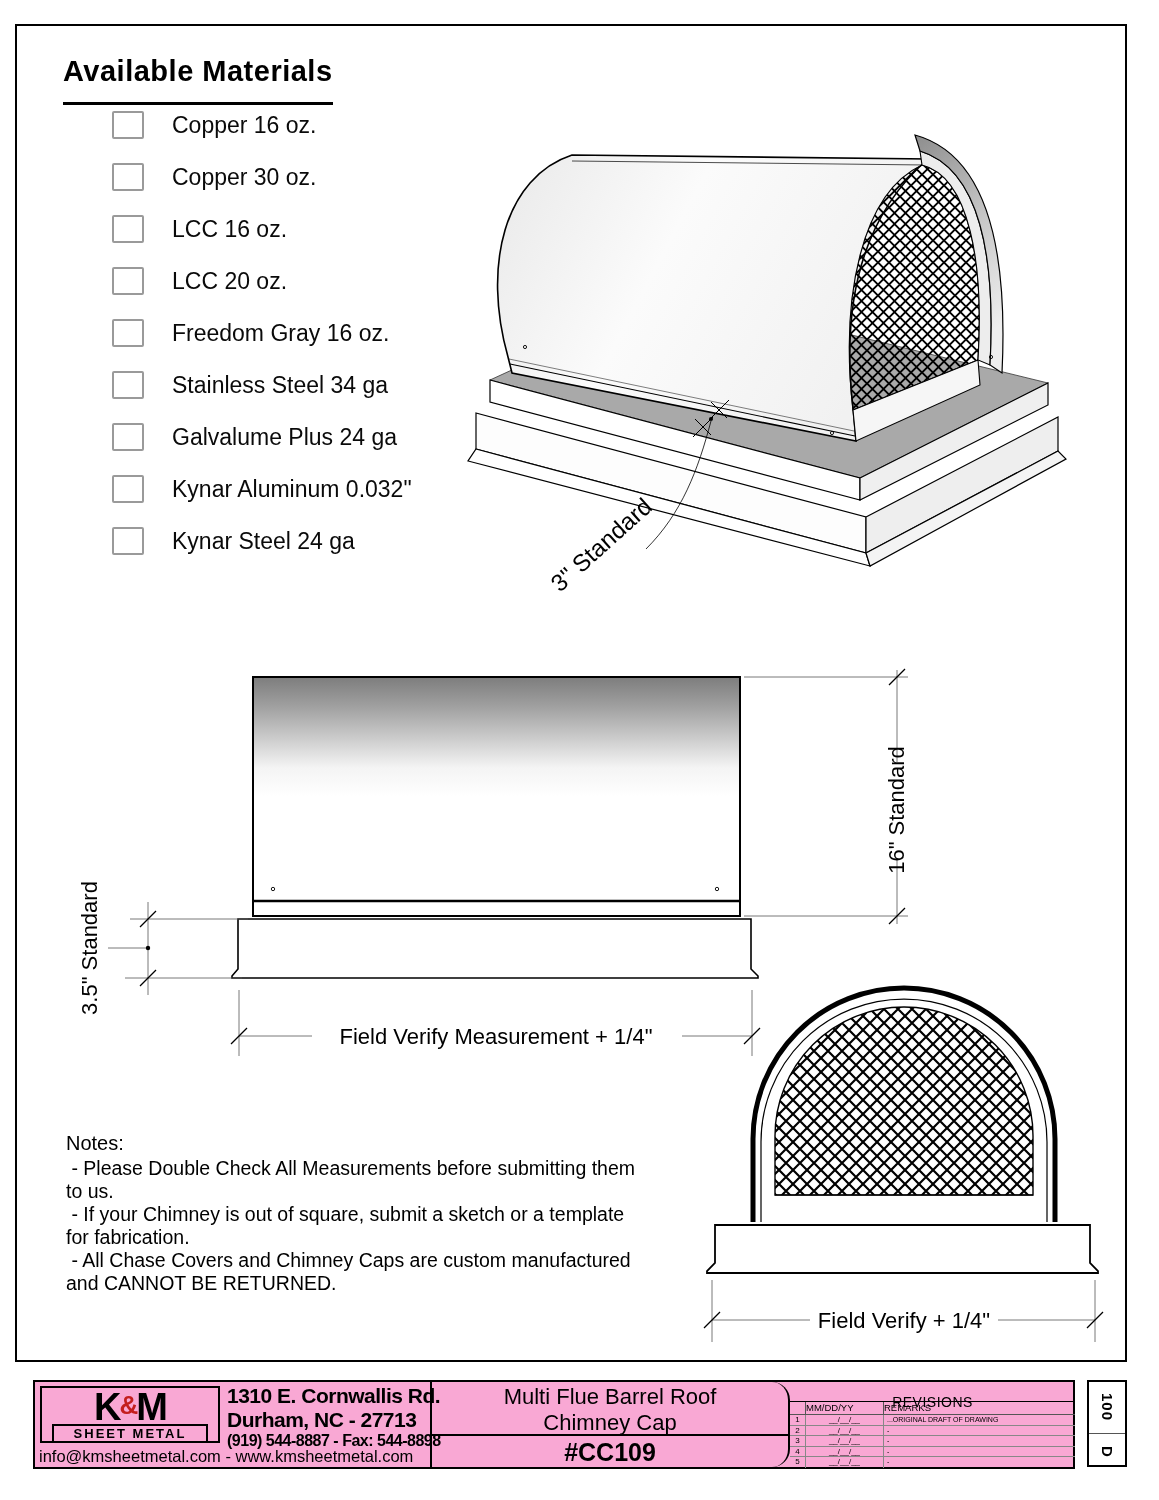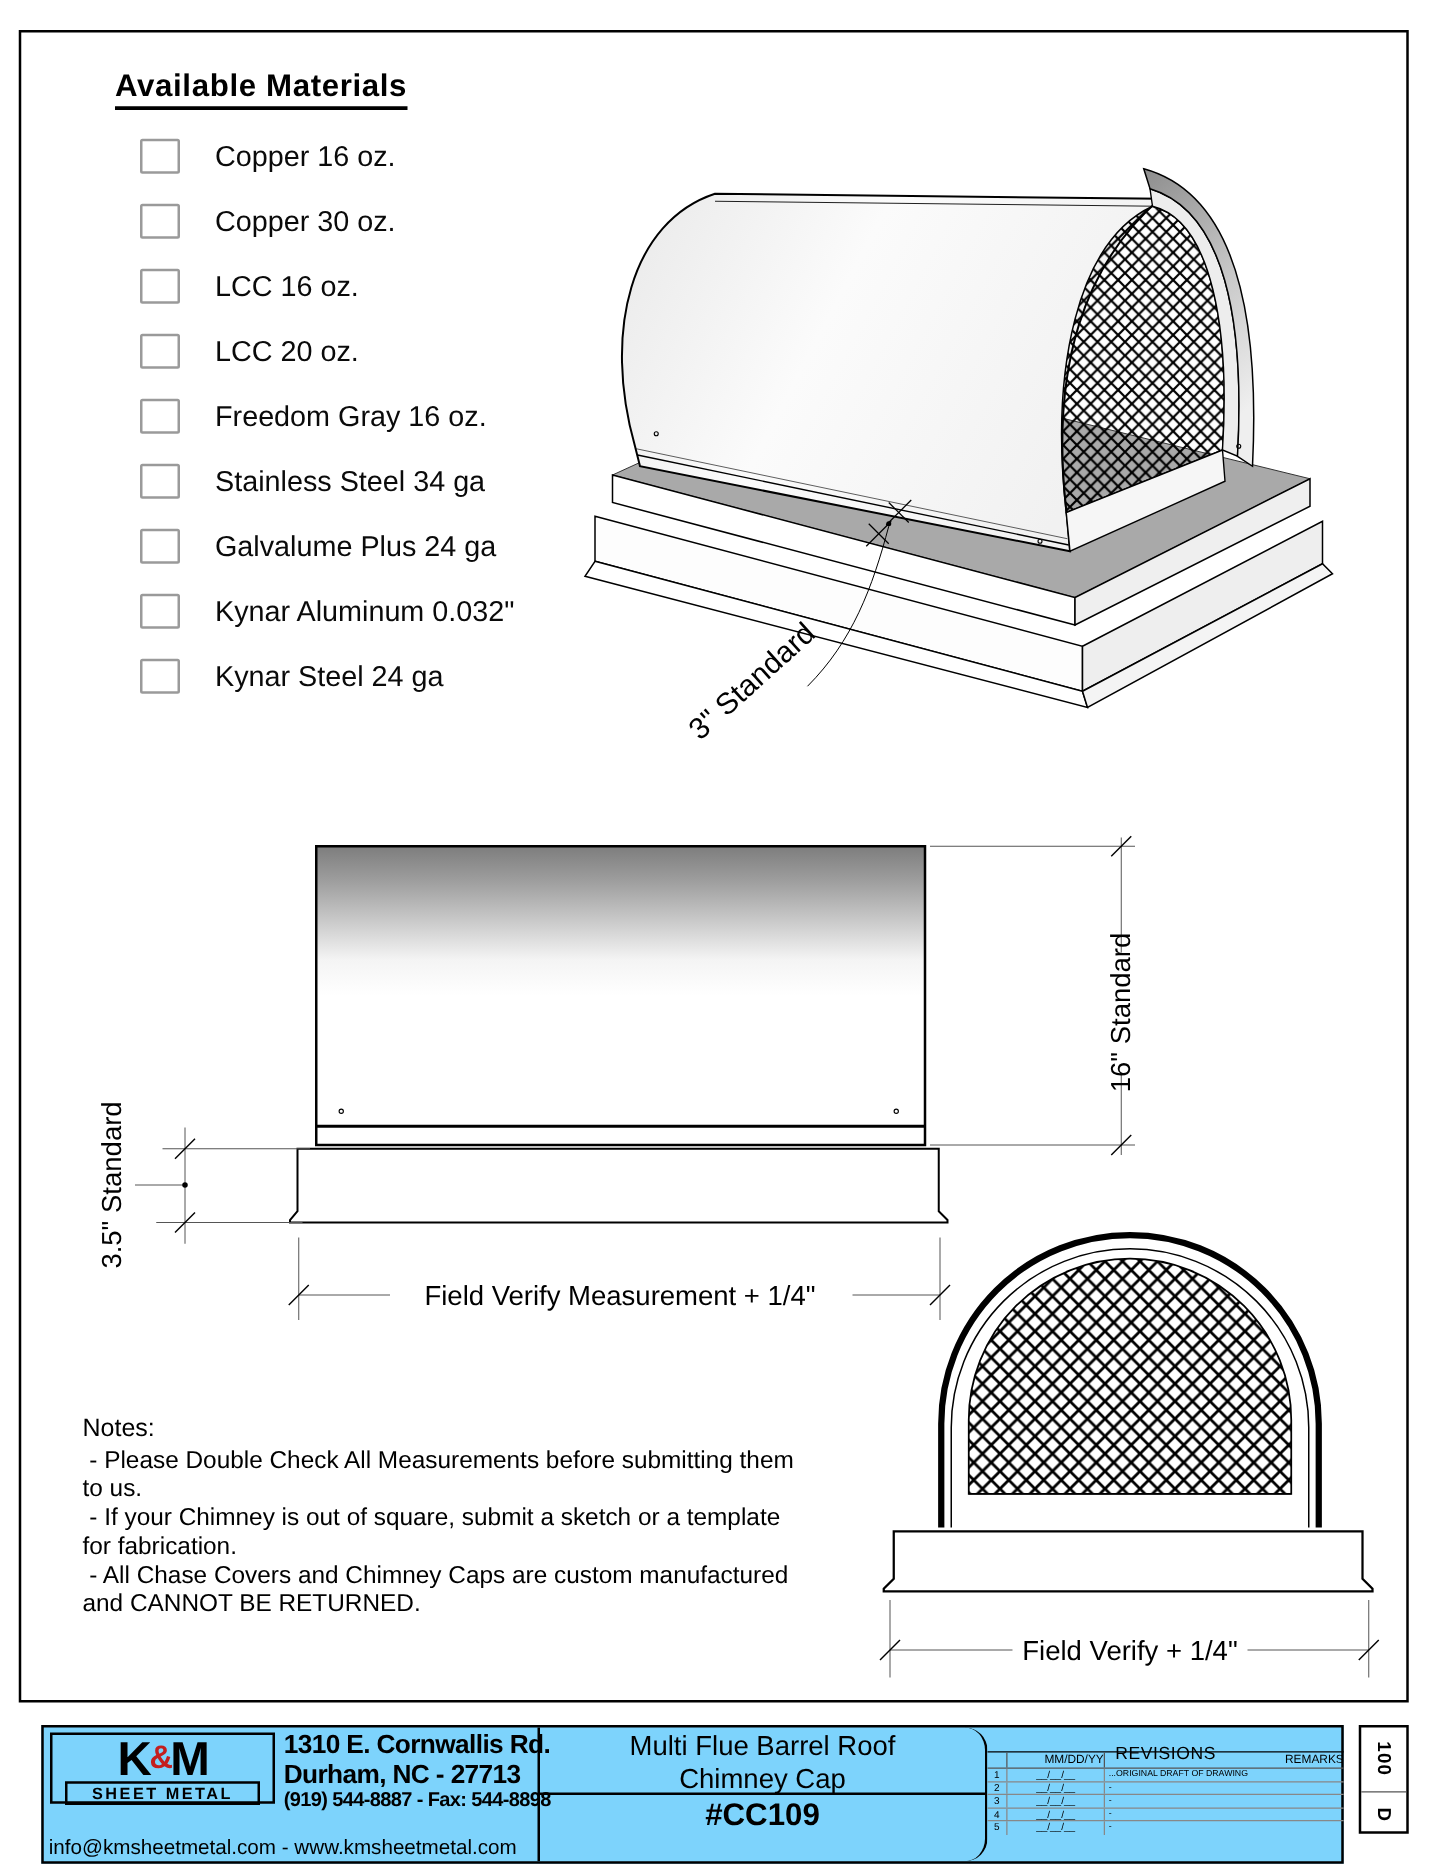--- a/index.html
+++ b/index.html
@@ -7,57 +7,57 @@
   .page {
     position:relative; width:1159px; height:1500px; background:#fff;
     font-family:"Liberation Sans", sans-serif; color:#000; overflow:hidden;
   }
   .main-frame {
     position:absolute; left:15px; top:24px; width:1112px; height:1338px;
     border:2px solid #000; background:#fff;
   }
   
   .materials-title {
-    position:absolute; left:92px; top:55px; font-size:25px; font-weight:bold;
-    letter-spacing:0.5px; border-bottom:3px solid #000; padding-bottom:1px;
+    position:absolute; left:63px; top:55px; font-size:29px; font-weight:bold;
+    letter-spacing:0.5px; border-bottom:3px solid #000; padding-bottom:14px;
   }
   .mat-item { position:absolute; left:112px; height:30px; }
   .mat-box {
     position:absolute; left:0; top:0; width:32px; height:28px;
     border:2px solid #9a9a9a; border-radius:2px; background:#fff;
   }
   .mat-label { position:absolute; left:60px; top:1px; font-size:23px; white-space:nowrap; color:#0a0a0a; }
   
   .notes { position:absolute; left:66px; top:1132px; width:578px; }
   .notes-title { font-size:20px; margin-bottom:2px; }
   .note-line { font-size:19.5px; line-height:23px; white-space:pre-wrap; }
   
   svg { position:absolute; overflow:visible; }
   .dim-text { font-family:"Liberation Sans", sans-serif; fill:#000; }
   
-  .tb { position:absolute; left:33px; top:1380px; width:1042px; height:111px; border:2px solid #000; background:#7dd3fc; }
+  .tb { position:absolute; left:33px; top:1380px; width:1042px; height:89px; border:2px solid #000; background:#f9a8d4; }
   .tb-left  { position:absolute; left:0; top:0; width:397px; height:100%; border-right:2px solid #000; }
   .logo-box { position:absolute; left:5px; top:4px; width:180px; height:57px; border:2px solid #000; text-align:center; }
   .logo-km  { font-size:38px; font-weight:bold; letter-spacing:-2px; line-height:34px; }
   .logo-amp { color:#c41e1e; font-size:26px; vertical-align:6px; }
   .logo-sub { display:inline-block; border:2px solid #000; font-size:13px; font-weight:bold; letter-spacing:2px; padding:0 20px; line-height:15px; }
   .addr { position:absolute; left:192px; top:2px; width:203px; }
   .addr-l1 { font-size:21px; font-weight:bold; white-space:nowrap; letter-spacing:-0.5px; }
   .addr-l2 { font-size:21px; font-weight:bold; white-space:nowrap; letter-spacing:-0.5px; }
   .addr-l3 { font-size:16px; font-weight:bold; white-space:nowrap; letter-spacing:-0.5px; }
   .tb-web { position:absolute; left:4px; bottom:1px; font-size:16.5px; white-space:nowrap; }
   .tb-mid { position:absolute; left:397px; top:0; width:358px; height:100%; border-right:2px solid #000;border-radius:18px; }
   .tb-prod { position:absolute; left:0; top:0; width:100%; height:54px; border-bottom:2px solid #000; text-align:center; }
   .tb-prod-l1 { font-size:22px; margin-top:2px; }
   .tb-prod-l2 { font-size:22px; }
   .tb-model { position:absolute; left:0; top:54px; width:100%; height:33px; text-align:center; font-size:25px; font-weight:bold; padding-top:2px; }
   .tb-rev { position:absolute; left:755px; top:0; width:285px; height:100%; }
   .rev-head { height:20px; border-bottom:1px solid #000; text-align:center; font-size:14px; padding-top:12px; letter-spacing:0.5px; }
   .rev-cols { display:grid; grid-template-columns:16px 78px 1fr; height:13px; border-bottom:1px solid #555; font-size:9.5px; }
-  .rev-cols div { border-right:1px solid #555; text-align:right; }
+  .rev-cols div { border-right:1px solid #555; text-align:left; }
   .rev-cols div:last-child { border-right:none; }
   .rev-row { display:grid; grid-template-columns:16px 78px 1fr; height:10.6px; border-bottom:1px solid #888; font-size:8px; line-height:10px; }
   .rev-row div { border-right:1px solid #888; text-align:center; overflow:hidden; }
   .rev-row .remark { text-align:left; padding-left:3px; font-size:7px; }
   .rev-row div:last-child { border-right:none; }
   .tb-sheet { position:absolute; left:1087px; top:1380px; width:40px; height:87px; border:2px solid #000; background:#fff; }
   .sheet-num { position:absolute; left:0; top:0; width:100%; height:52px; border-bottom:1.5px solid #555;
                display:flex; align-items:center; justify-content:center;
                writing-mode:vertical-rl; font-size:15px; font-weight:bold; letter-spacing:1px; }
   .sheet-size { position:absolute; left:0; top:53px; width:100%; height:32px;

